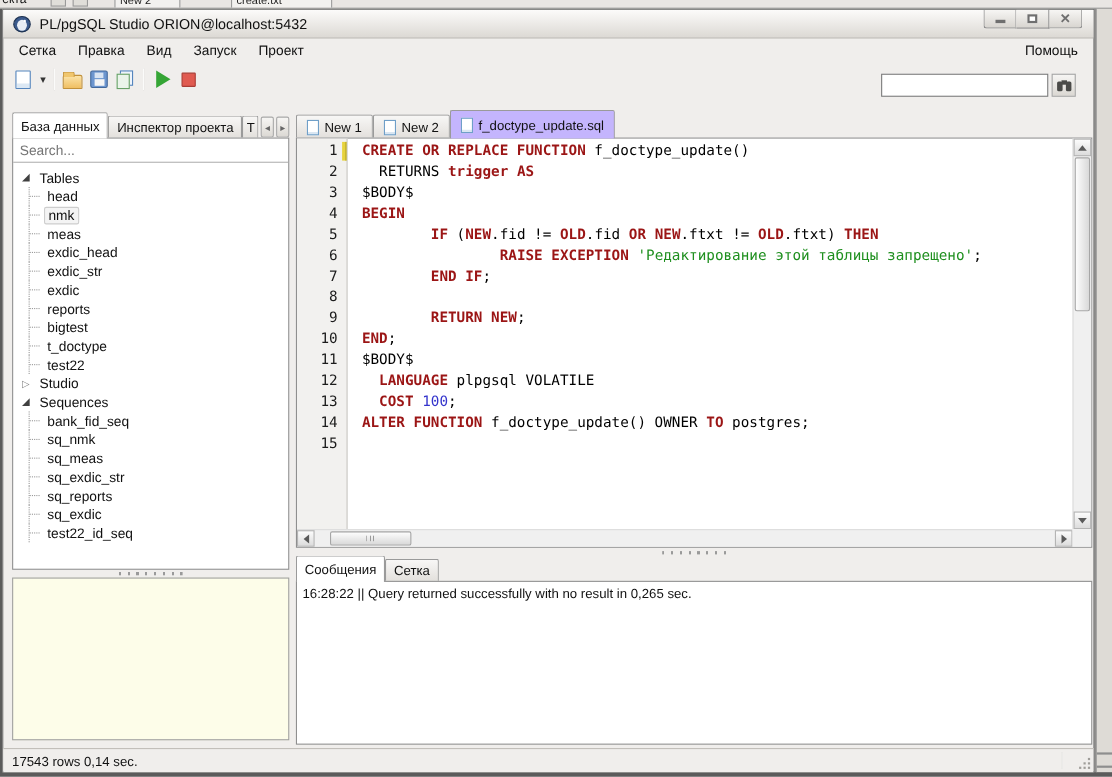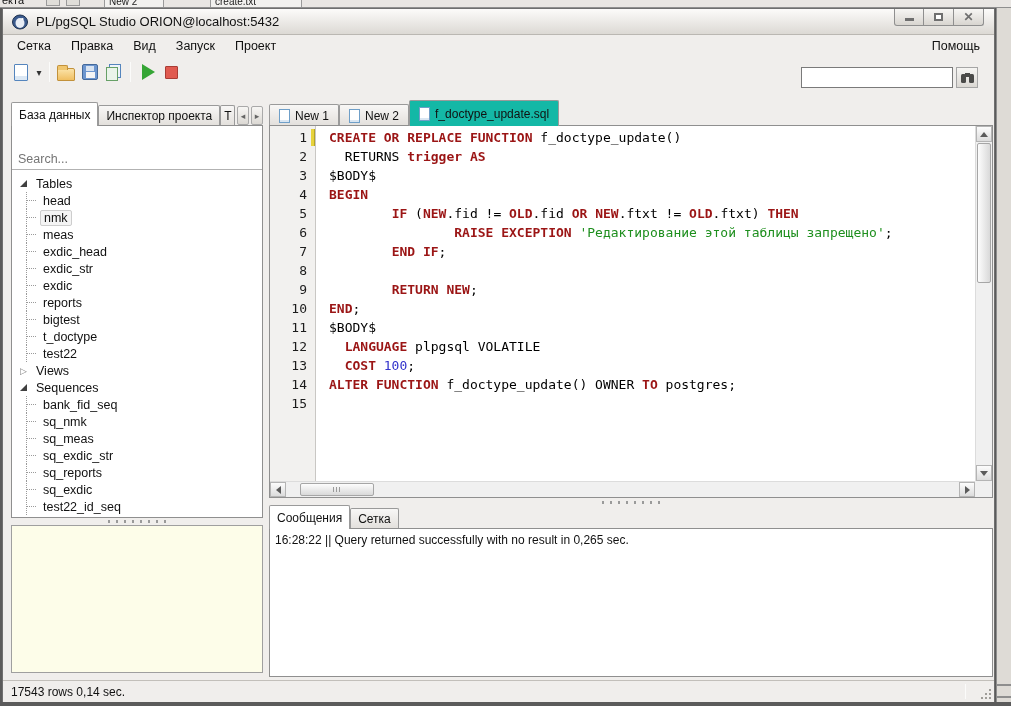--- a/index.html
+++ b/index.html
@@ -52,39 +52,39 @@
   .search-input { width:152px; height:21px; border:1px solid #7a7a7a; background:#fff; font-size:12px; padding:0 4px; }
   .find-btn { width:22px; height:21px; margin-left:3px; background:linear-gradient(#f6f5f3,#dbd8d3); border:1px solid #a5a5a5; display:flex; align-items:center; justify-content:center; }
 
   
   .side-tabs { position:absolute; left:8px; top:92px; width:252px; height:25px; display:flex; align-items:flex-end; }
   .stab { font-size:12px; color:#111; border:1px solid #9a9a9a; border-bottom:none; border-radius:2px 2px 0 0; padding:3px 7px 3px 7px; background:linear-gradient(#f8f7f6,#e2dfdb); height:21px; white-space:nowrap; }
   .stab.active { background:#fff; height:24px; padding-top:5px; position:relative; z-index:3; }
   .stab.trunc { width:17px; overflow:hidden; padding:3px 3px; }
   .tabscroll { width:15px; height:19px; margin-left:2px; margin-bottom:1px; border:1px solid #a9a9a9; background:linear-gradient(#f7f6f4,#dcd9d4); font-size:9px; color:#666; display:flex; align-items:center; justify-content:center; border-radius:2px; }
   .side-panel { position:absolute; left:8px; top:116px; width:252px; height:393px; background:#fff; border:1px solid #8f8f8f; z-index:2; }
-  .search-row { height:22px; border-bottom:1px solid #b2b2b2; display:flex; align-items:center;margin-top:22px; }
+  .search-row { height:22px; border-bottom:1px solid #b2b2b2; display:flex; align-items:center; }
   .search-row input { border:none; outline:none; width:100%; font-size:12.5px; padding:0 6px; color:#222; background:transparent; font-family:"Liberation Sans",sans-serif; }
   .tree { padding:5px 2px 0 2px; font-size:12.5px; color:#111; overflow:hidden; height:366px; }
   .trow { height:17px; display:flex; align-items:center; cursor:default; }
   .trow .tw { width:13px; margin-left:6px; display:flex; align-items:center; }
   .tw.exp::before { content:""; width:0; height:0; border-bottom:7px solid #404040; border-left:7px solid transparent; }
   .tw.col { font-size:9px; color:#808080; }
   .trow .vline { align-self:stretch; width:0; border-left:1px dotted #9a9a9a; margin-left:12px; }
   .trow .hdots { width:9px; border-top:1px dotted #9a9a9a; margin-right:4px; }
   .tlabel { padding:0 3px;text-align:right; }
   .trow.sel .tlabel { border:1px solid #cdcdcd; background:#f4f4f4; border-radius:2px; }
   .side-splitter { position:absolute; left:8px; top:509px; width:252px; height:7px; display:flex; align-items:center; justify-content:center; }
   .grip-dots { width:58px; height:3px; background:repeating-linear-gradient(90deg,#9a9a9a 0 2px,transparent 2px 8px); }
   .yellow-panel { position:absolute; left:8px; top:516px; width:252px; height:148px; background:#fdfde9; border:1px solid #9f9f9f; }
 
   
   .ed-tabs { position:absolute; left:266px; top:90px; height:27px; display:flex; align-items:flex-end; }
   .etab { display:flex; align-items:center; gap:5px; font-size:12px; color:#111; border:1px solid #9a9a9a; border-bottom:none; border-radius:2px 2px 0 0; padding:3px 9px; height:22px; background:linear-gradient(#f8f7f6,#e2dfdb); }
-  .etab.active { background:#14b8a6; height:26px; position:relative; z-index:3; }
+  .etab.active { background:#c4b5fd; height:26px; position:relative; z-index:3; }
   .doc-icon { width:11px; height:14px; background:#fff; border:1px solid #6f9fc8; box-shadow:inset 0 -2px 0 #d9e6f2; }
   .editor-box { position:absolute; left:266px; top:116px; width:724px; height:373px; background:#fff; border:1px solid #8f8f8f; z-index:2; }
   .gutter-col { position:absolute; left:0; top:0; bottom:16px; width:46px; background:#f2f1ef; border-right:1px solid #c9c7c4; }
   .code-lines { position:absolute; left:0; top:2px; right:17px; font-family:"DejaVu Sans Mono", monospace; font-size:13px; line-height:19px; }
   .crow { display:flex; height:19px; }
   .ln { flex:0 0 46px; text-align:right; padding-right:9px; color:#1c1c1c; position:relative; }
   .mark { position:absolute; right:1px; top:1px; bottom:1px; width:4px; background:#e7d33d; border-right:1px solid #b3a32a; }
   .ctext { white-space:pre; padding-left:13px; color:#000; }
   .seg-kw { color:var(--kw); font-weight:bold; }
   .seg-str { color:var(--str); }
@@ -259,21 +259,21 @@
             <span class="hdots"></span>
             <span class="tlabel">t_doctype</span>
           </div>
           <div class="trow">
             <span class="vline"></span>
             <span class="hdots"></span>
             <span class="tlabel">test22</span>
           </div>
           <div class="trow">
             <span class="tw col">▷</span>
-            <span class="tlabel">Views</span>
+            <span class="tlabel">Studio</span>
           </div>
           <div class="trow">
             <span class="tw exp"></span>
             <span class="tlabel">Sequences</span>
           </div>
           <div class="trow">
             <span class="vline"></span>
             <span class="hdots"></span>
             <span class="tlabel">bank_fid_seq</span>
           </div>

